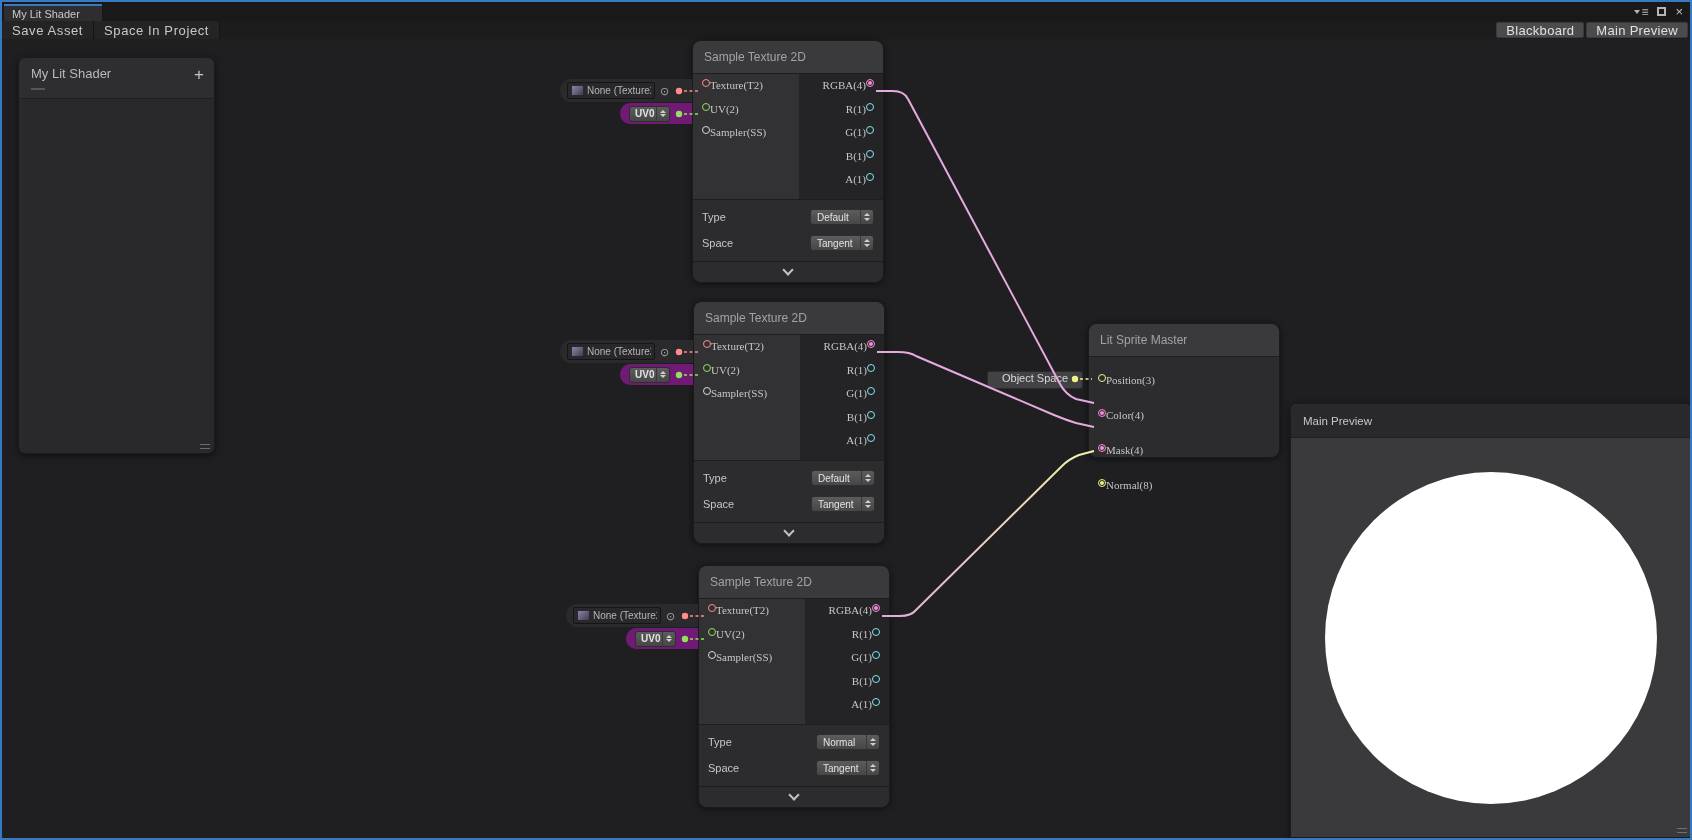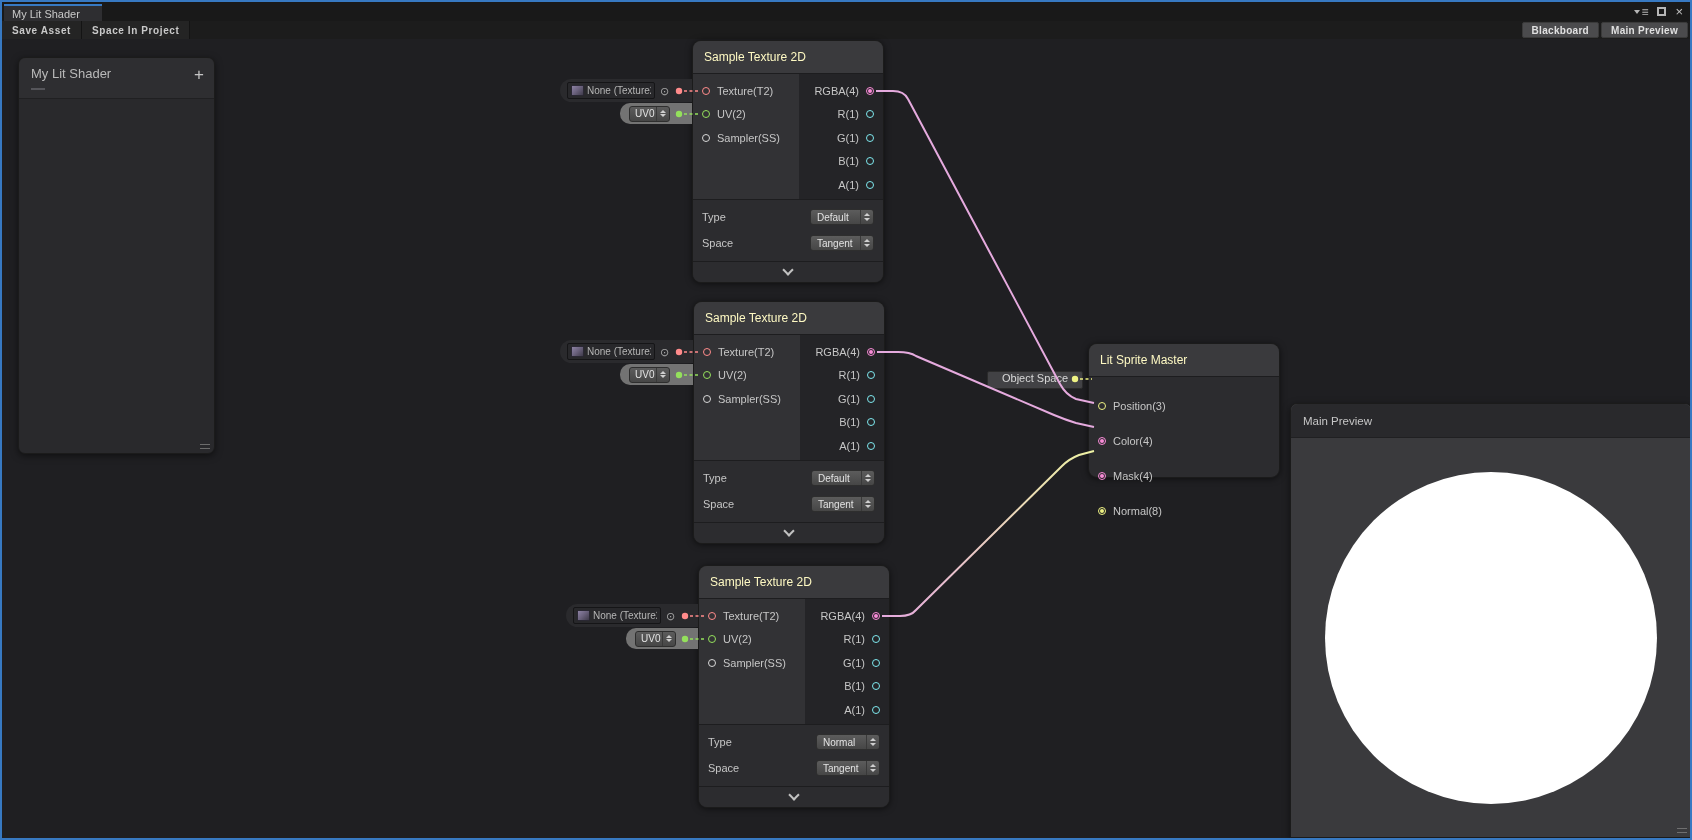--- a/index.html
+++ b/index.html
@@ -11,44 +11,44 @@
   .tab{margin-left:2px;height:17px;width:98px;background:#2e2e31;border-top:2px solid var(--accent_blue);
     color:#c9c9c9;font-size:11px;display:flex;align-items:center;padding:0 8px;box-sizing:border-box;white-space:nowrap;}
   .wincontrols{position:absolute;right:7px;top:2px;display:flex;gap:9px;align-items:center;color:#b6b6b6;height:15px;}
   .wc{display:flex;align-items:center;gap:1px;cursor:default;}
   .menu-tri{width:0;height:0;border-left:3px solid transparent;border-right:3px solid transparent;border-top:4px solid #b6b6b6;}
   .menu-bars{font-size:12px;line-height:10px;color:#b6b6b6;}
   .maxbox{width:9px;height:9px;border:2px solid #b6b6b6;box-sizing:border-box;}
   .closex{font-size:13px;color:#c2c2c2;line-height:12px;}
   
   .toolbar{height:18px;background:#1c1c1c;border-bottom:1px solid #121212;display:flex;align-items:stretch;}
-  .tbtn{padding:0 10px;display:flex;align-items:center;font-size:10px;letter-spacing:.6px;color:#c9c9c9;
-    background:#242424;border-right:1px solid #141414;cursor:default;white-space:nowrap;font-weight:bold;}
+  .tbtn{padding:0 10px;display:flex;align-items:center;font-size:13px;letter-spacing:.6px;color:#c9c9c9;
+    background:#242424;border-right:1px solid #141414;cursor:default;white-space:nowrap;}
   .tspacer{flex:1;}
   .tbtn.raised{background:#4b4b4d;border:1px solid #3a3a3a;border-radius:2px;margin:1px 2px 1px 0;color:#e0e0e0;letter-spacing:.3px;padding:0 9px;}
   
   .graph{position:absolute;left:0;top:37px;right:0;bottom:0;background:#1f1f22;}
   .graph *{box-sizing:border-box;}
   
   .blackboard{position:absolute;left:16px;top:18px;width:197px;height:397px;background:#29292c;
     border:1px solid #1b1b1b;border-radius:7px;box-shadow:0 2px 7px rgba(0,0,0,.5);}
   .bb-head{height:41px;background:#2e2e31;border-radius:7px 7px 0 0;border-bottom:1px solid #202022;position:relative;padding:8px 12px;}
   .bb-title{font-size:13px;color:#b9b9b9;}
   .bb-sub{width:14px;height:2px;background:#55555a;margin-top:7px;}
   .bb-add{position:absolute;right:10px;top:8px;font-size:17px;color:#c5c5c5;line-height:17px;cursor:default;}
   .grip{position:absolute;right:4px;bottom:4px;width:10px;height:5px;border-top:1px solid #7d7d7d;border-bottom:1px solid #7d7d7d;opacity:.8;}
   
   .stnode{position:absolute;width:192px;height:243px;background:#2c2c2f;border:1px solid #1b1b1b;border-radius:9px;
     box-shadow:0 1px 6px rgba(0,0,0,.55);}
   .nhead{height:33px;background:#3a3a3d;border-radius:8px 8px 0 0;display:flex;align-items:center;
-    padding:12px 11px;font-size:12px;color:#fef9c3;border-bottom:1px solid #1d1d1f;}
+    padding:12px 11px;font-size:12px;color:#a3a3a3;border-bottom:1px solid #1d1d1f;}
   .nports{display:flex;height:126px;border-bottom:1px solid #1d1d1f;}
   .incol{width:106px;background:#323235;padding-top:5px;}
   .outcol{flex:1;background:#242427;padding-top:5px;}
-  .prow{height:23.5px;display:flex;align-items:center;gap:7px;padding-left:9px;}
+  .prow{height:23.5px;display:flex;align-items:flex-start;padding-left:9px;font-family:Liberation Serif, serif;}
   .prow.out{justify-content:flex-end;padding-left:0;padding-right:9px;}
   .plabel{font-size:11px;color:#c6c6c6;white-space:nowrap;}
   .ring{width:8px;height:8px;border-radius:50%;border:1.6px solid var(--c,#ccc);position:relative;flex:none;}
   .ring.conn::after{content:"";position:absolute;left:1px;top:1px;right:1px;bottom:1px;border-radius:50%;background:var(--c,#ccc);}
   .p-tex{--c:var(--port_texture_red);}
   .p-v1{--c:var(--port_vec1_cyan);}
   .p-v2{--c:var(--port_vec2_green);}
   .p-v3{--c:var(--port_vec3_yellow);}
   .p-v4{--c:var(--port_vec4_pink);}
   .p-ss{--c:var(--port_sampler_gray);}
@@ -59,33 +59,33 @@
     display:flex;align-items:center;padding-left:6px;font-size:10px;color:#e3e3e3;position:relative;cursor:default;}
   .dropdown .val{overflow:hidden;white-space:nowrap;max-width:42px;}
   .spin{position:absolute;right:0;top:0;bottom:0;width:13px;border-left:1px solid #393939;display:flex;flex-direction:column;
     align-items:center;justify-content:center;gap:1.5px;}
   .arr{width:0;height:0;border-left:3px solid transparent;border-right:3px solid transparent;}
   .arr.up{border-bottom:3.5px solid #cfcfcf;}
   .arr.dn{border-top:3.5px solid #cfcfcf;}
   .nfoot{height:21px;display:flex;align-items:center;justify-content:center;border-top:1px solid #1d1d1f;border-radius:0 0 8px 8px;background:#2c2c2f;}
   .chev{width:8px;height:8px;border-right:2px solid #c2c2c2;border-bottom:2px solid #c2c2c2;transform:rotate(45deg);margin-top:-4px;}
   
-  .master{position:absolute;left:1086px;top:304px;width:192px;height:135px;background:#2c2c2f;border:1px solid #1b1b1b;
+  .master{position:absolute;left:1086px;top:284px;width:192px;height:135px;background:#2c2c2f;border:1px solid #1b1b1b;
     border-radius:9px;box-shadow:0 1px 6px rgba(0,0,0,.55);}
   .master .rows{padding-top:6px;}
   .master .prow{height:24px;margin-top:11px;}
   
   .texwidget{position:absolute;height:23px;background:#2a2a2d;border-radius:12px 0 0 12px;display:flex;align-items:center;padding-left:7px;}
   .texfield{width:88px;height:17px;background:#28282b;border:1px solid #151517;border-radius:2px;display:flex;align-items:center;
     padding:0 3px;overflow:hidden;}
   .texthumb{width:13px;height:11px;flex:none;border-radius:1px;background:linear-gradient(135deg,#8d82a4 0%,#6d6480 45%,#3f3b4a 100%);
     border:1px solid #2a2833;margin-right:3px;}
   .texval{font-size:10px;color:#b5b5b5;white-space:nowrap;overflow:hidden;}
   .picker{font-size:11px;color:#a8a8a8;margin-left:5px;line-height:10px;}
-  .uvwidget{position:absolute;height:21px;background:#737373;border-radius:10px 0 0 10px;display:flex;align-items:center;padding-left:9px;}
+  .uvwidget{position:absolute;height:21px;background:#701a75;border-radius:10px 0 0 10px;display:flex;align-items:center;padding-left:9px;font-weight:bold;}
   .uvdrop{width:41px;height:16px;background:linear-gradient(#5c5c5c,#464646);border:1px solid #2e2e2e;border-radius:3px;
     display:flex;align-items:center;padding-left:5px;font-size:10px;color:#e3e3e3;position:relative;cursor:default;}
   .objspace{position:absolute;left:985px;top:332px;width:96px;height:18px;background:#424245;border:1px solid #2b2b2b;
     border-radius:2px;display:flex;align-items:flex-start;justify-content:center;font-size:11px;color:#d8d8d8;}
   
   .preview{position:absolute;left:1288px;top:364px;width:402px;height:435px;background:#3a3a3d;border:1px solid #1b1b1b;
     border-radius:7px 7px 0 0;box-shadow:0 2px 7px rgba(0,0,0,.5);}
   .pv-head{height:34px;background:#29292c;border-radius:7px 7px 0 0;border-bottom:1px solid #202022;display:flex;align-items:center;
     padding:0 12px;font-size:11.5px;color:#c6c6c6;}
   .sphere{position:absolute;left:34px;top:68px;width:332px;height:332px;border-radius:50%;background:var(--preview_sphere_white,#fff);}

